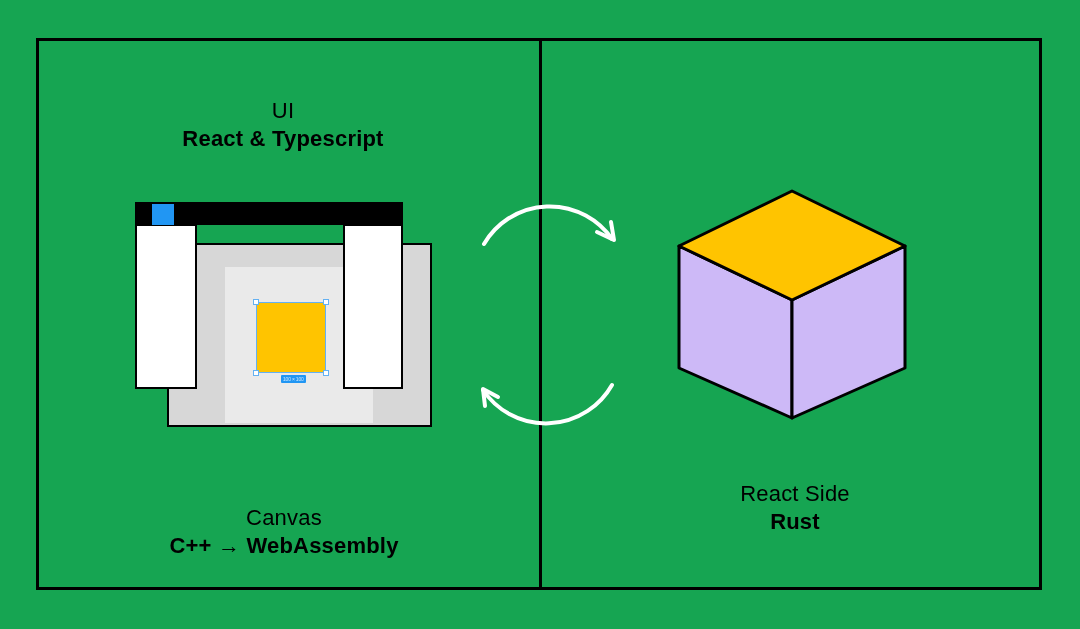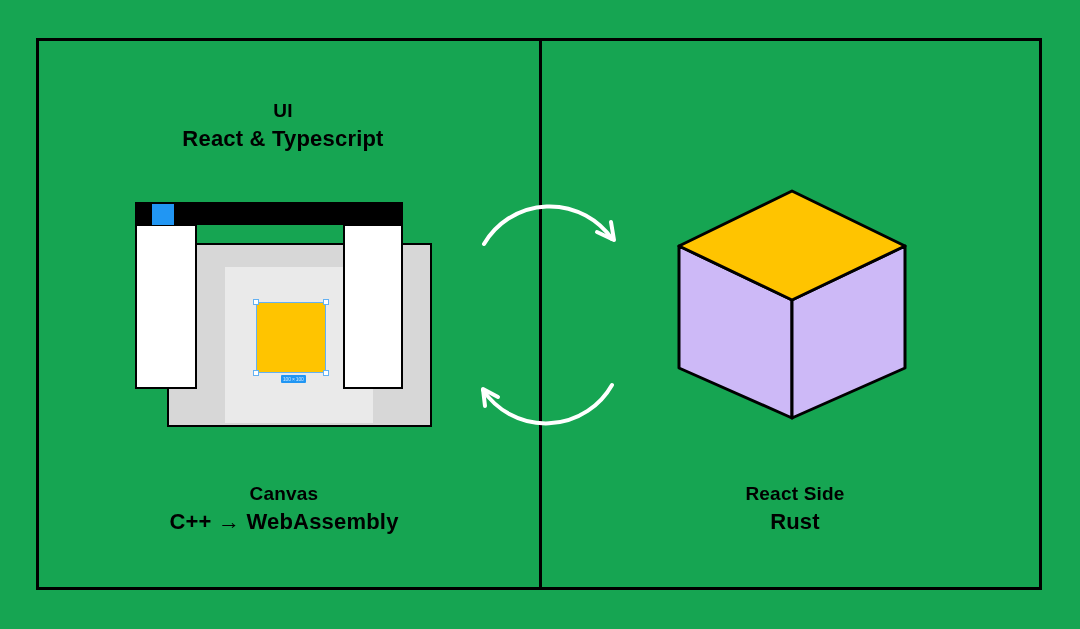--- a/index.html
+++ b/index.html
@@ -20,24 +20,24 @@
     width: 1006px; height: 552px;
     border: 3px solid #000; box-sizing: border-box;
   }
   .divider {
     position: absolute; left: 539px; top: 38px;
     width: 3px; height: 552px; background: #000;
   }
 
   
   .label-block { position: absolute; width: 320px; text-align: center; }
-  .label-title { font-size: 19px; font-weight: 700; line-height: 29px; letter-spacing: 0.2px; }
+  .label-title { font-size: 22px; font-weight: 400; line-height: 29px; letter-spacing: 0.2px; }
   .label-sub   { font-size: 22px; font-weight: 700; line-height: 28px; letter-spacing: 0.2px; }
   .ui-block     { left: 123px; top: 96px; }
-  .canvas-block { left: 124px; top: 479px; }
+  .canvas-block { left: 124px; top: 503px; }
   .server-block { left: 635px; top: 479px; }
 
   
   .ed-canvas {
     position: absolute; left: 167px; top: 243px;
     width: 265px; height: 184px;
     background: #D7D7D7; border: 2px solid #000; box-sizing: border-box;
     z-index: 1;
   }
   .ed-artboard {

